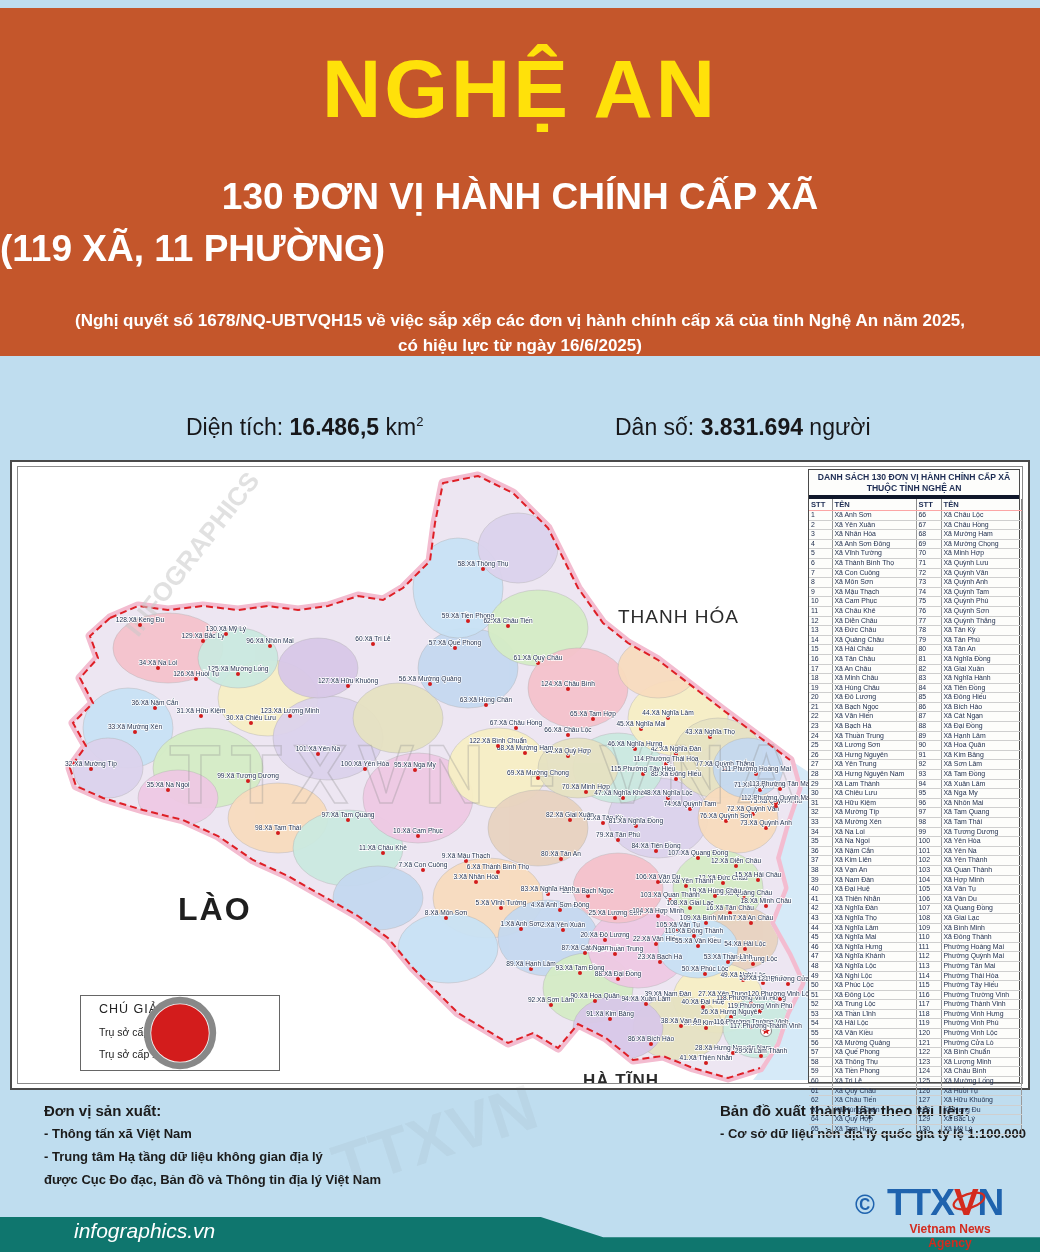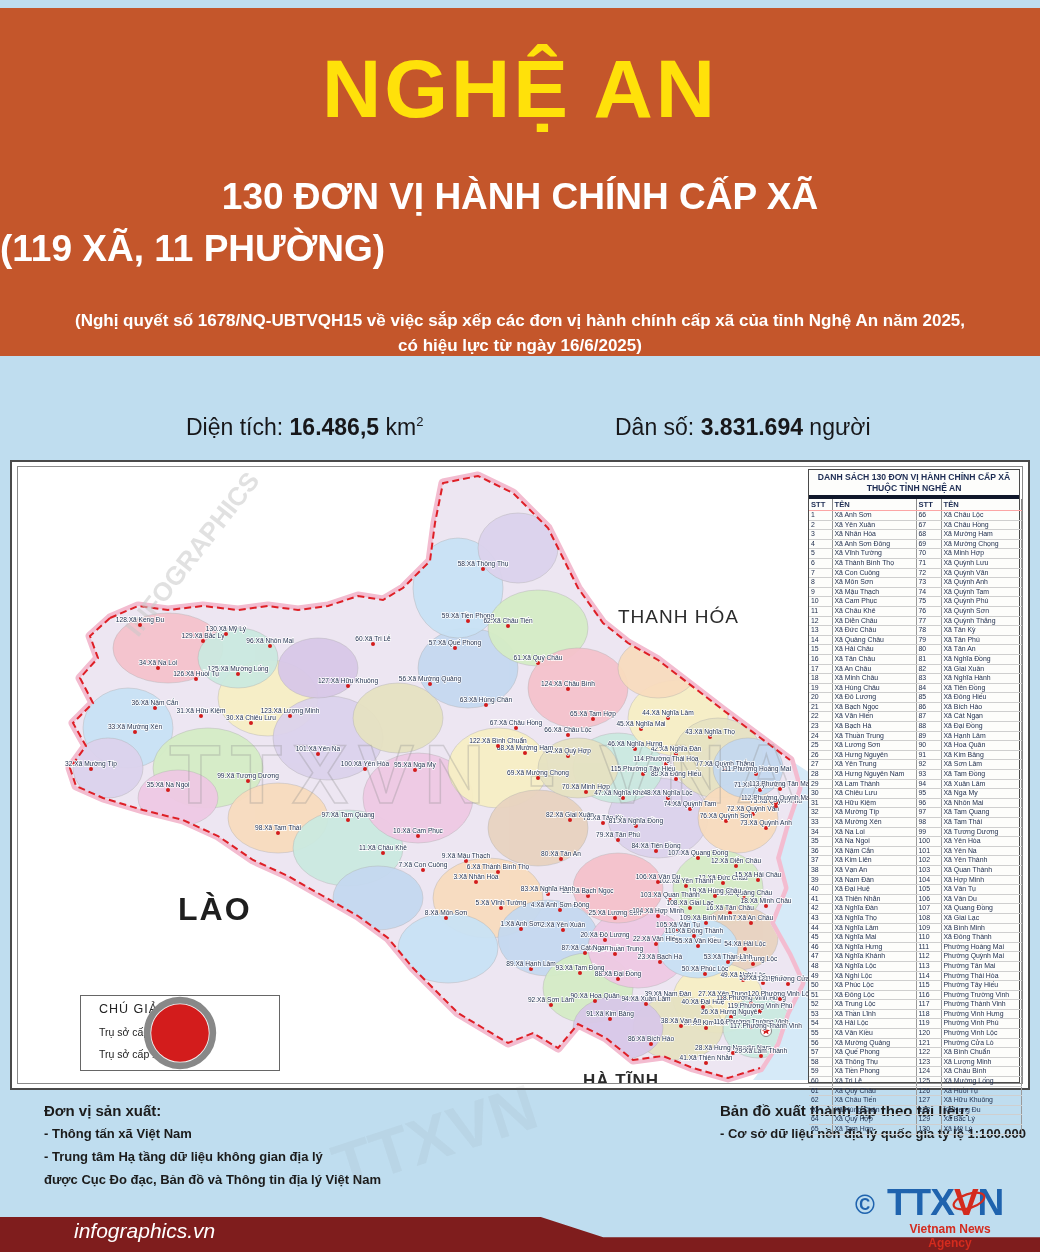--- a/index.html
+++ b/index.html
@@ -50,21 +50,21 @@
   
   .logo{position:absolute;left:855px;top:1182px;width:160px;height:56px;z-index:3;}
   .logo .c{position:absolute;left:0px;top:8px;font-size:27px;color:#1f63ae;font-weight:bold;}
   .logo .letters{position:absolute;left:32px;top:0px;font-size:37px;font-weight:800;
       letter-spacing:-1px;color:#1f63ae;}
   .logo .letters .v{color:#D42B1E;}
   .logo .tagline{position:absolute;left:32px;top:40px;width:126px;text-align:center;
       font-size:12px;font-weight:bold;color:#D42B1E;}
   .logo svg.swoosh{position:absolute;left:96px;top:6px;}
   
-  .ribbon{position:absolute;left:0;bottom:0;width:1040px;height:35px;background:#7f1d1d;
+  .ribbon{position:absolute;left:0;bottom:0;width:1040px;height:35px;background:#0f766e;
       clip-path:polygon(0 0,52% 0,58% 58%,100% 58%,100% 100%,0 100%);z-index:2;}
   .brand{position:absolute;left:74px;top:2px;font-size:21px;font-style:italic;color:#fff;}
   .wm-footer{position:absolute;left:330px;top:1100px;font-size:64px;font-weight:bold;
       color:rgba(120,120,120,0.07);transform:rotate(-18deg);z-index:1;pointer-events:none;}
 </style>
 </head>
 <body>
 
 <div class="page">
 

